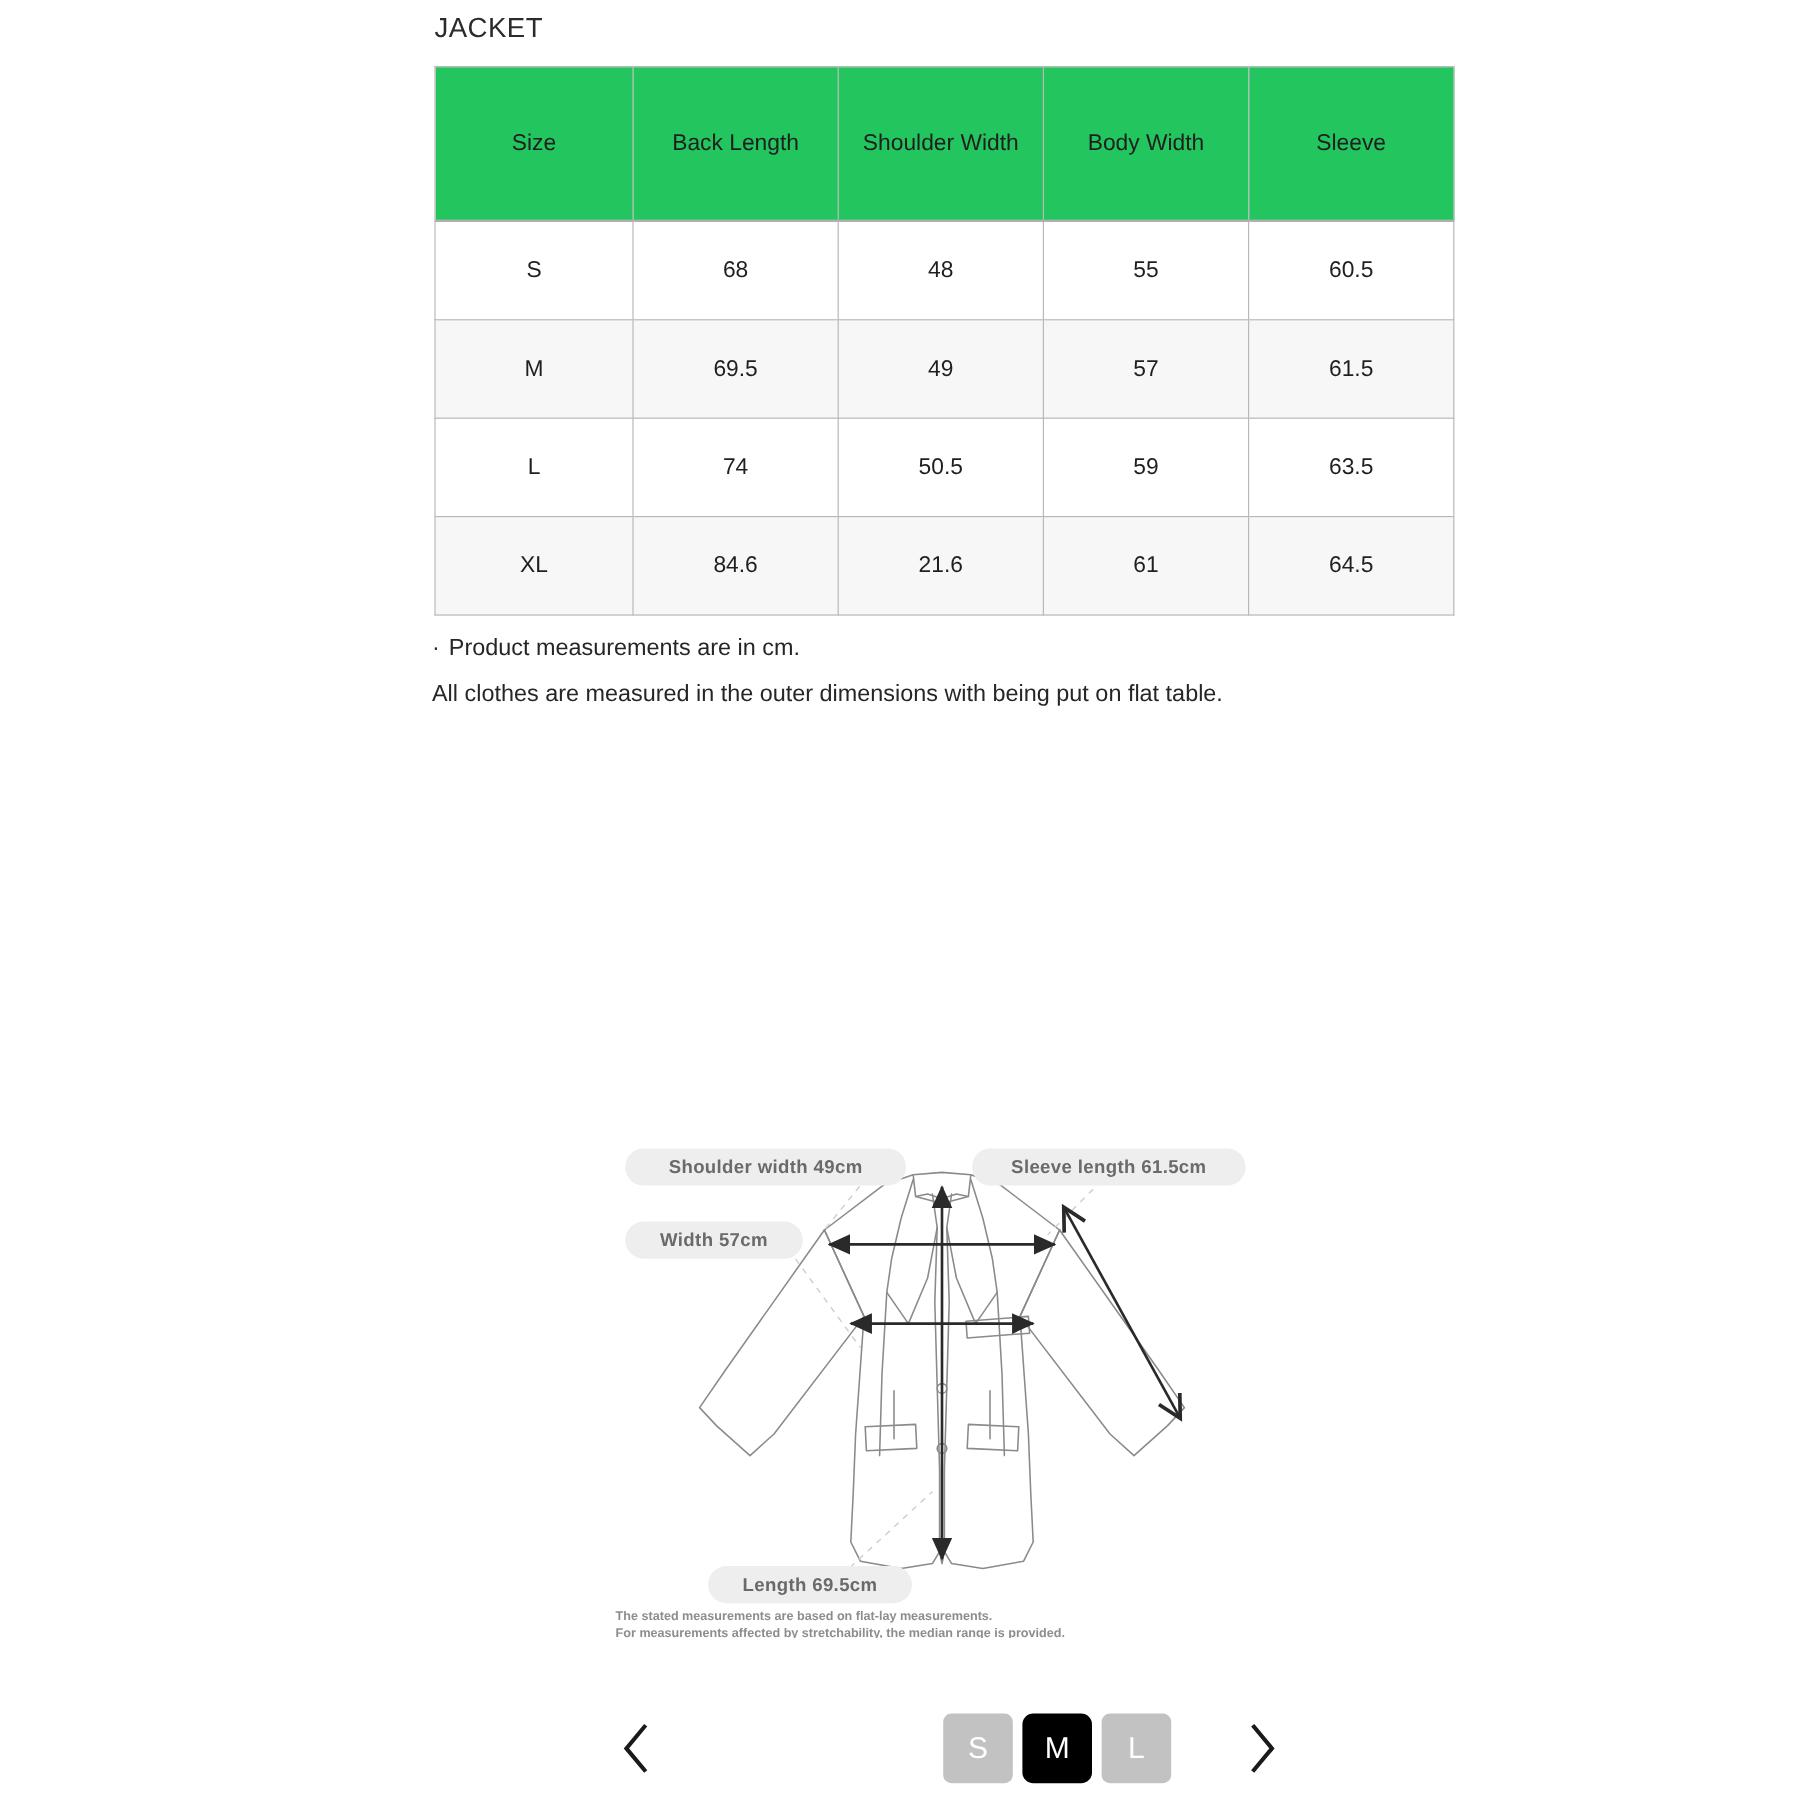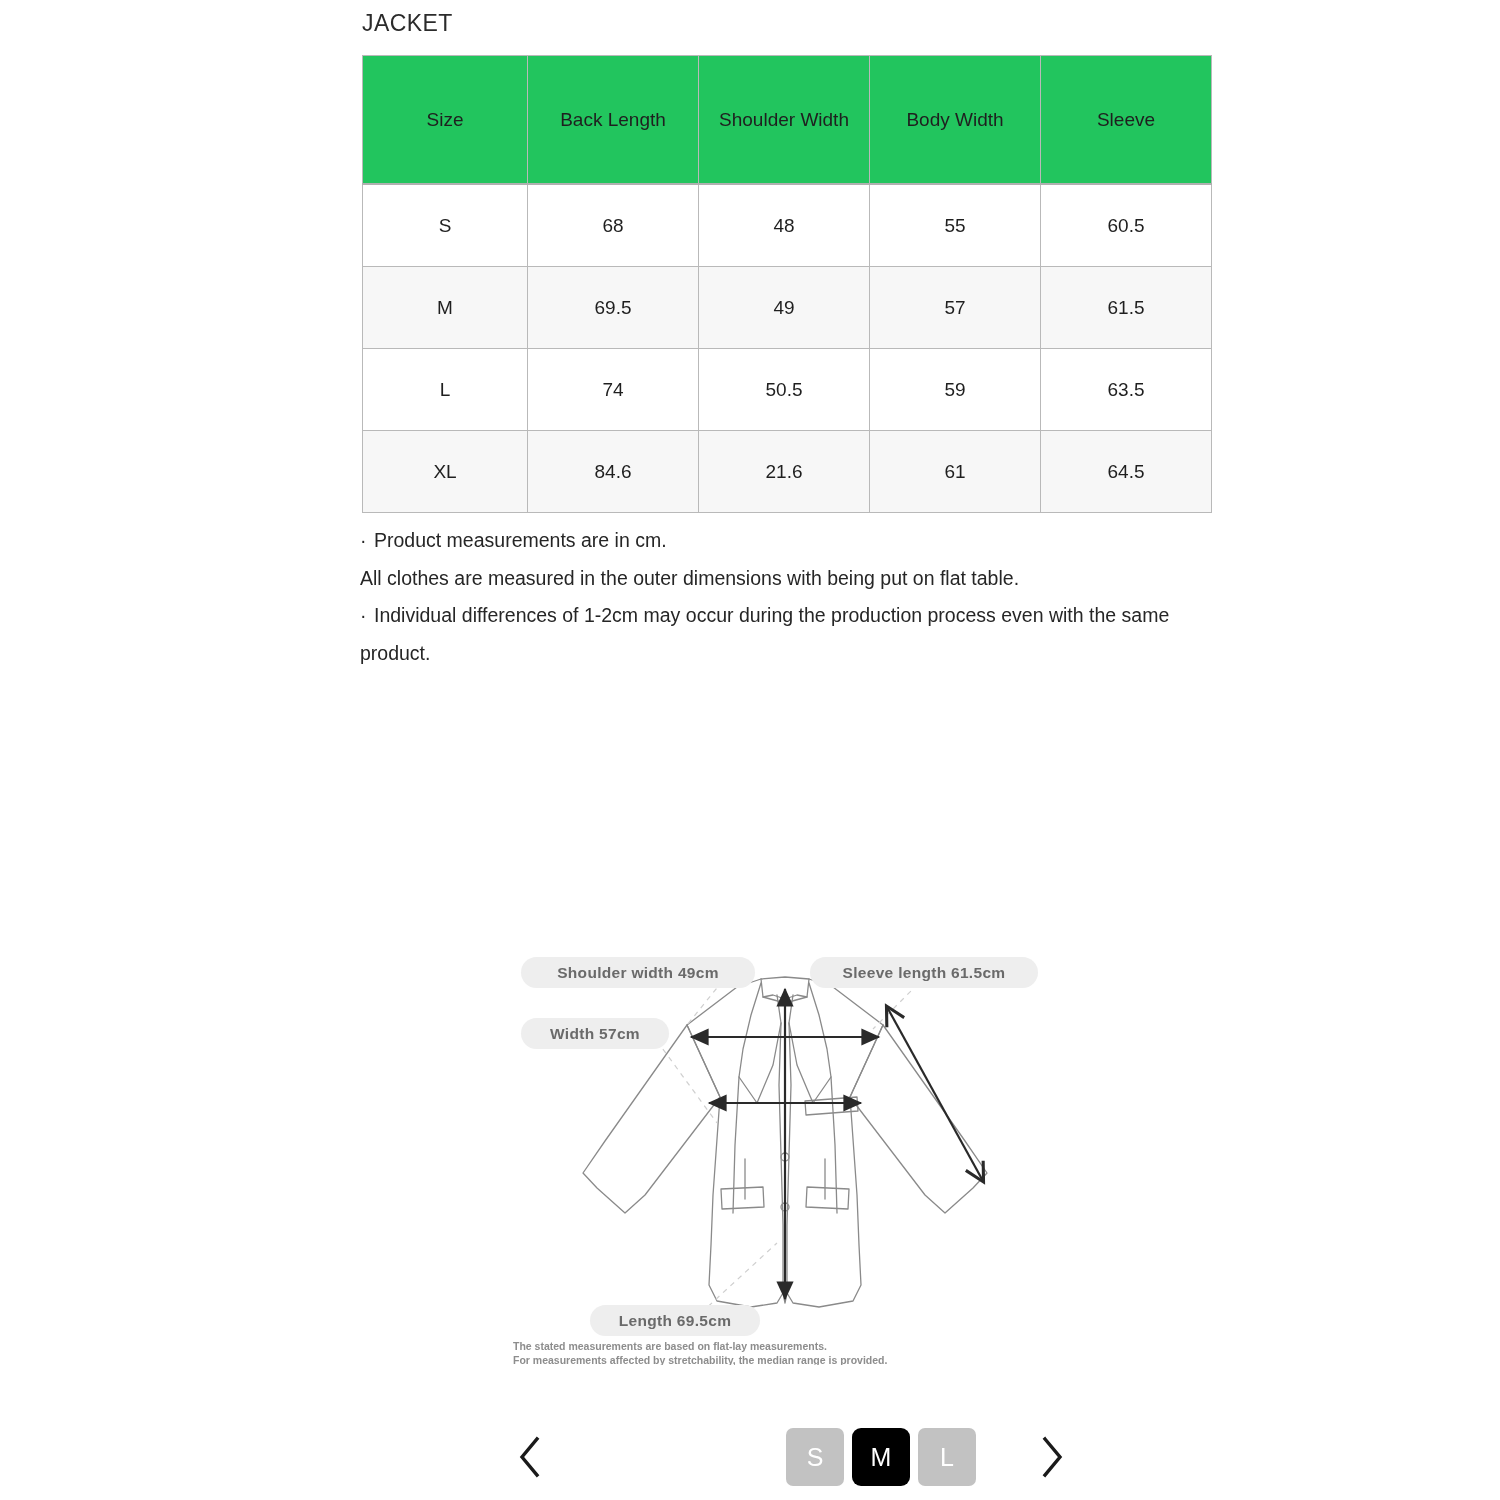--- a/index.html
+++ b/index.html
@@ -228,21 +228,20 @@
           <td>61</td>
           <td>64.5</td>
         </tr>
       </tbody>
     </table>
   </div>
 
   <div class="notes">
     <p class="bullet-line"><span class="dot">·</span><span>Product measurements are in cm.</span></p>
     <p><span>All clothes are measured in the outer dimensions with being put on flat table.</span></p>
-    <p class="bullet-line"><span class="dot">·</span><span>Individual differences of 1-2cm may occur during the production process even with the same product.</span></p>
   </div>
 
   <div class="diagram">
     <svg width="560" height="420" viewBox="0 0 560 420" xmlns="http://www.w3.org/2000/svg">
       <defs>
         <marker id="arrH" markerWidth="9" markerHeight="9" refX="8" refY="4.5" orient="auto">
           <path d="M0,0.6 L8.6,4.5 L0,8.4 Z" fill="#2a2a2a"></path>
         </marker>
         <marker id="arrHs" markerWidth="9" markerHeight="9" refX="8" refY="4.5" orient="auto-start-reverse">
           <path d="M0,0.6 L8.6,4.5 L0,8.4 Z" fill="#2a2a2a"></path>

